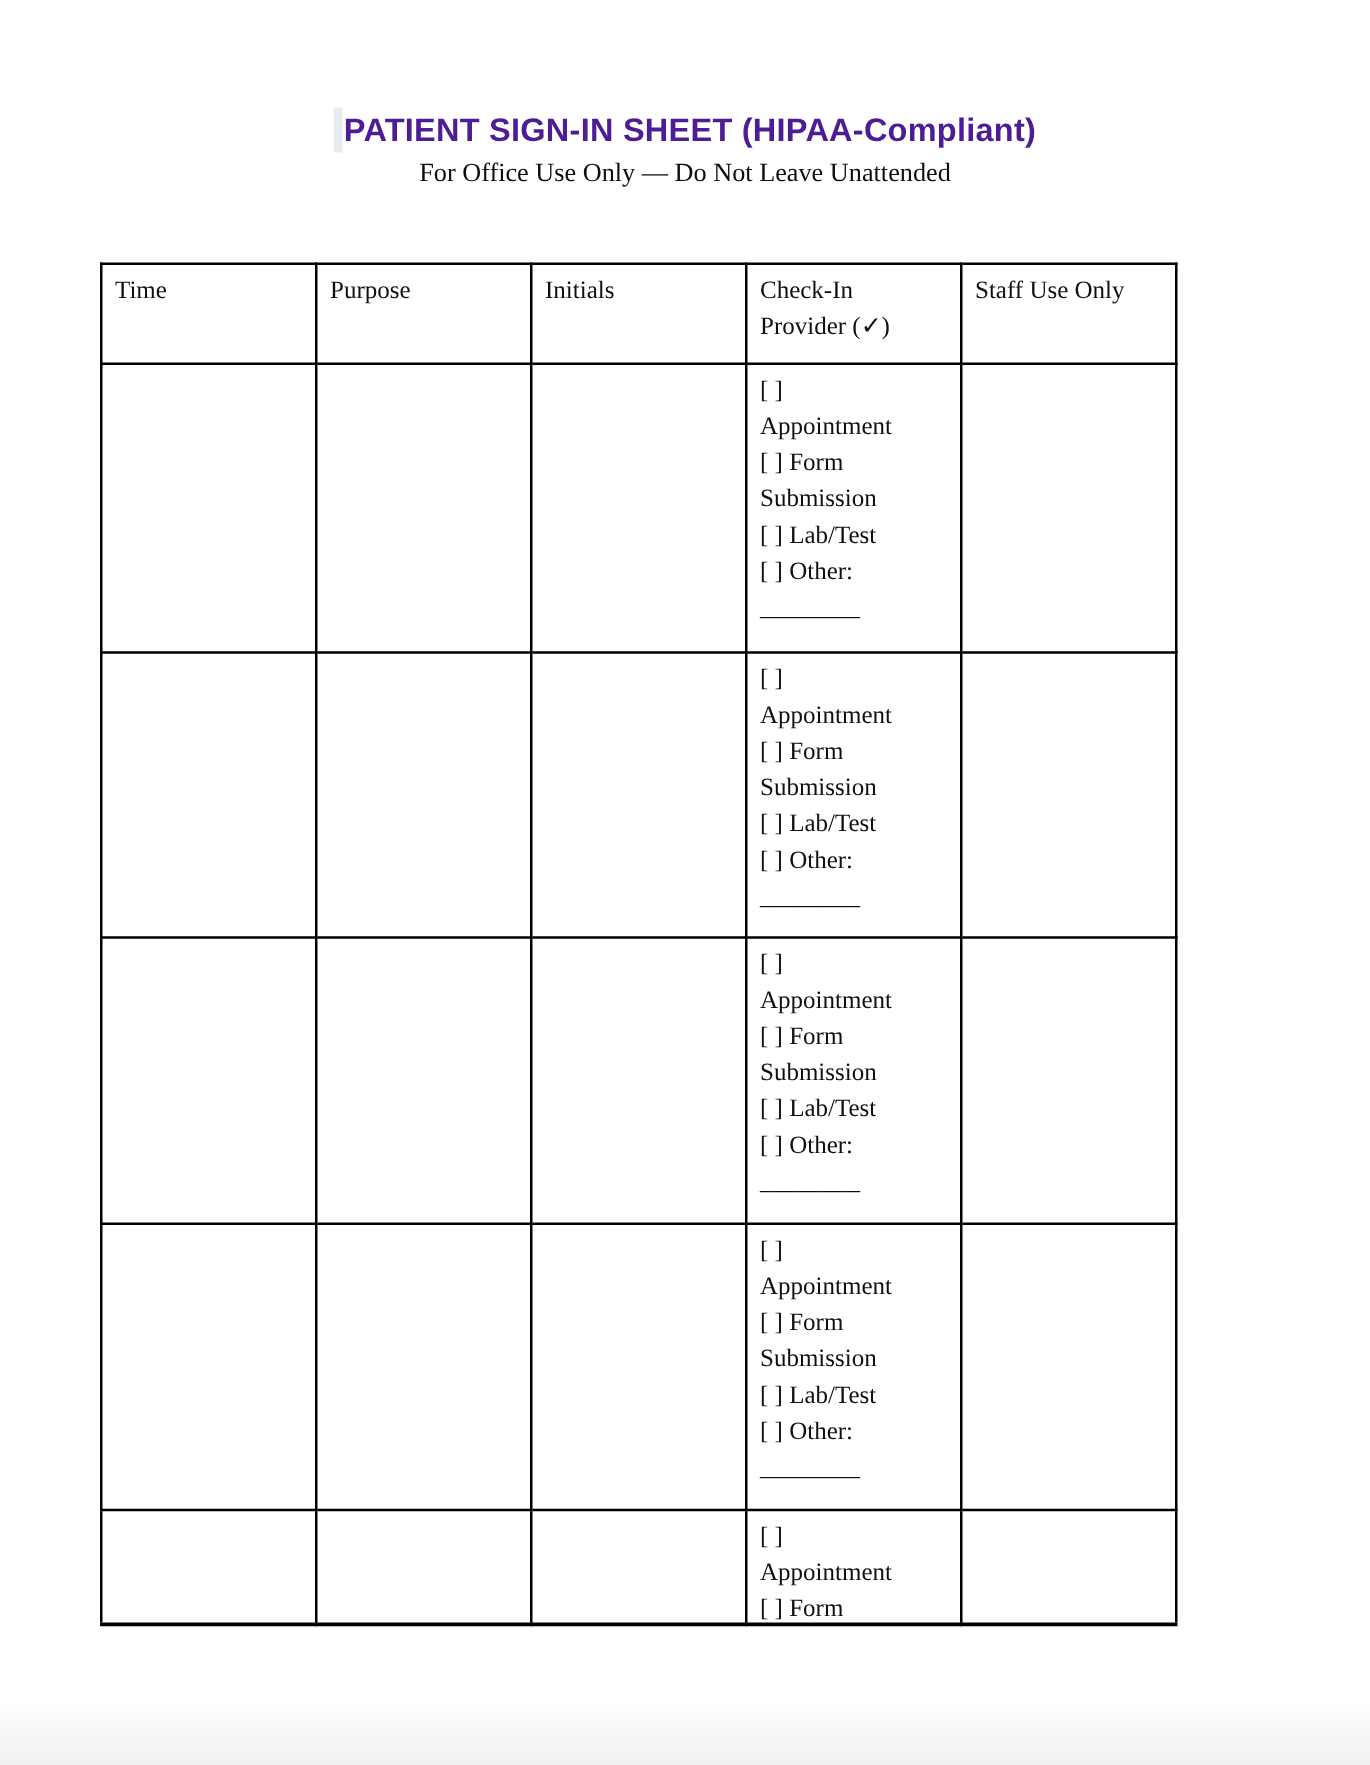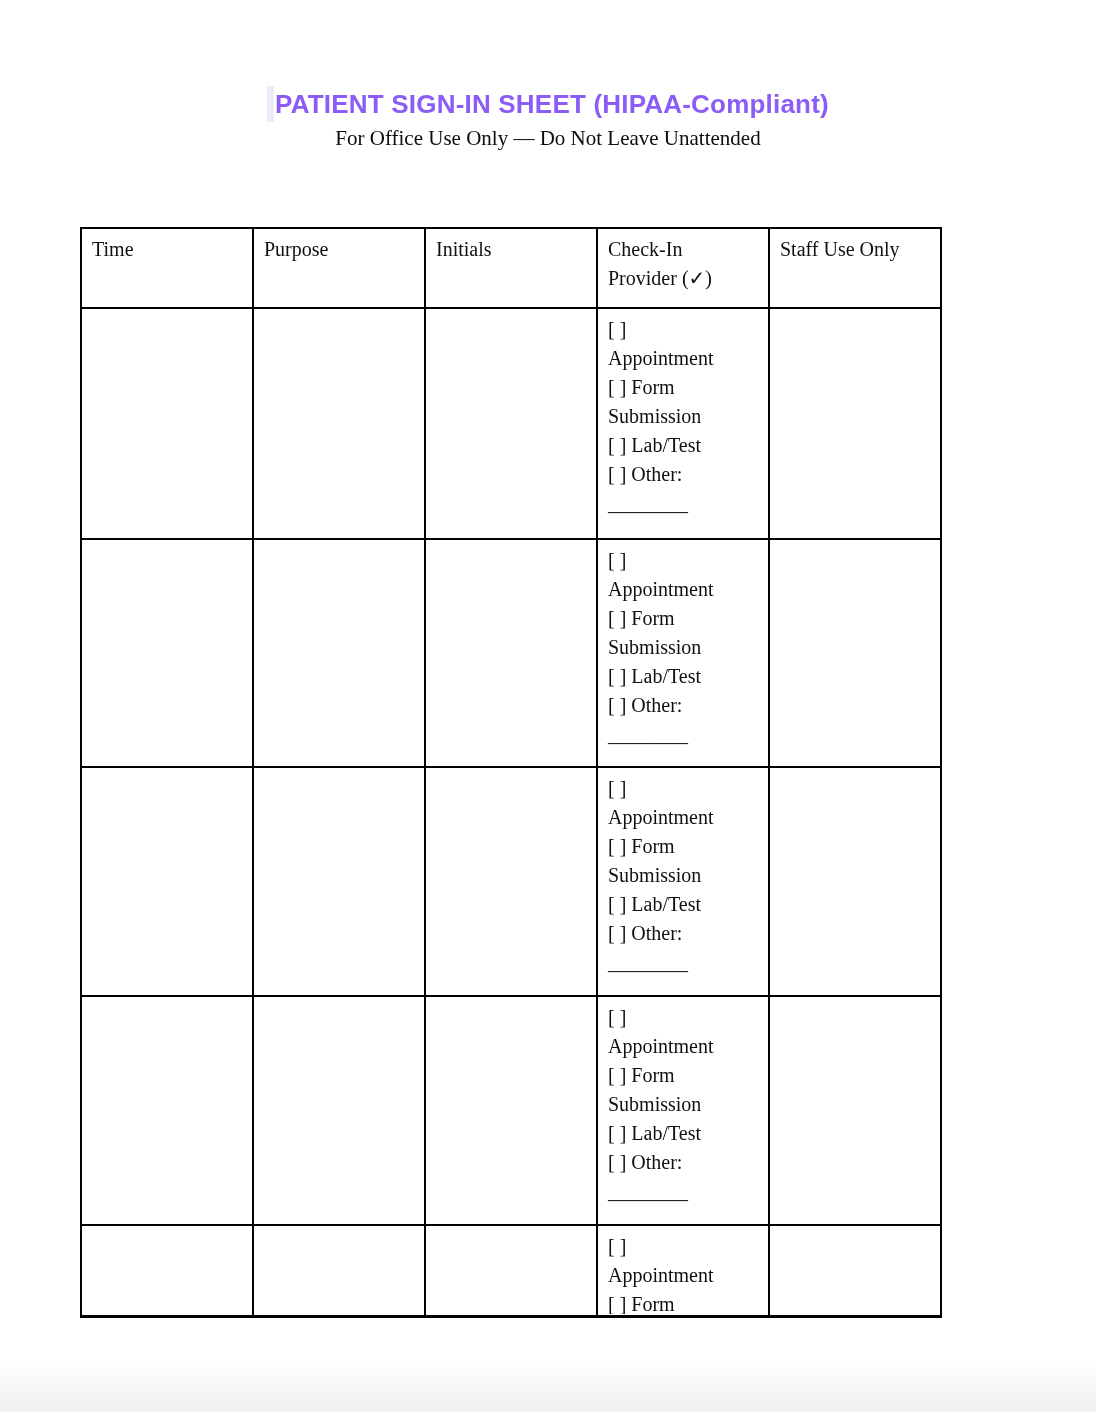--- a/index.html
+++ b/index.html
@@ -17,31 +17,31 @@
     position:absolute; top:86px; left:0; width:100%;
     text-align:center; white-space:nowrap;
   }
   .hl-bar {
     display:inline-block; width:7px; height:36px;
     background:#e9ecf3; vertical-align:-9px; margin-right:1px;
   }
   .title {
     font-family:"Liberation Sans", sans-serif;
     font-weight:700; font-size:26px;
-    color:#8b5cf6; letter-spacing:0.2px;
+    color:#4c1d95; letter-spacing:0.2px;
   }
   .subtitle-wrap {
     position:absolute; top:126px; left:0; width:100%;
     text-align:center;
   }
   .subtitle { font-size:21px; color:#0d0d0d;margin-top:32px; }
 
   
   table.signin {
-    position:absolute; left:80px; top:227px;
+    position:absolute; left:80px; top:210px;
     width:862px;
     border-collapse:collapse; table-layout:fixed;
     border:2px solid #000;
     border-bottom-width:3px;
   }
   col { width:20%; }
   th, td {
     border:2px solid #000;
     vertical-align:top;
     text-align:left;

